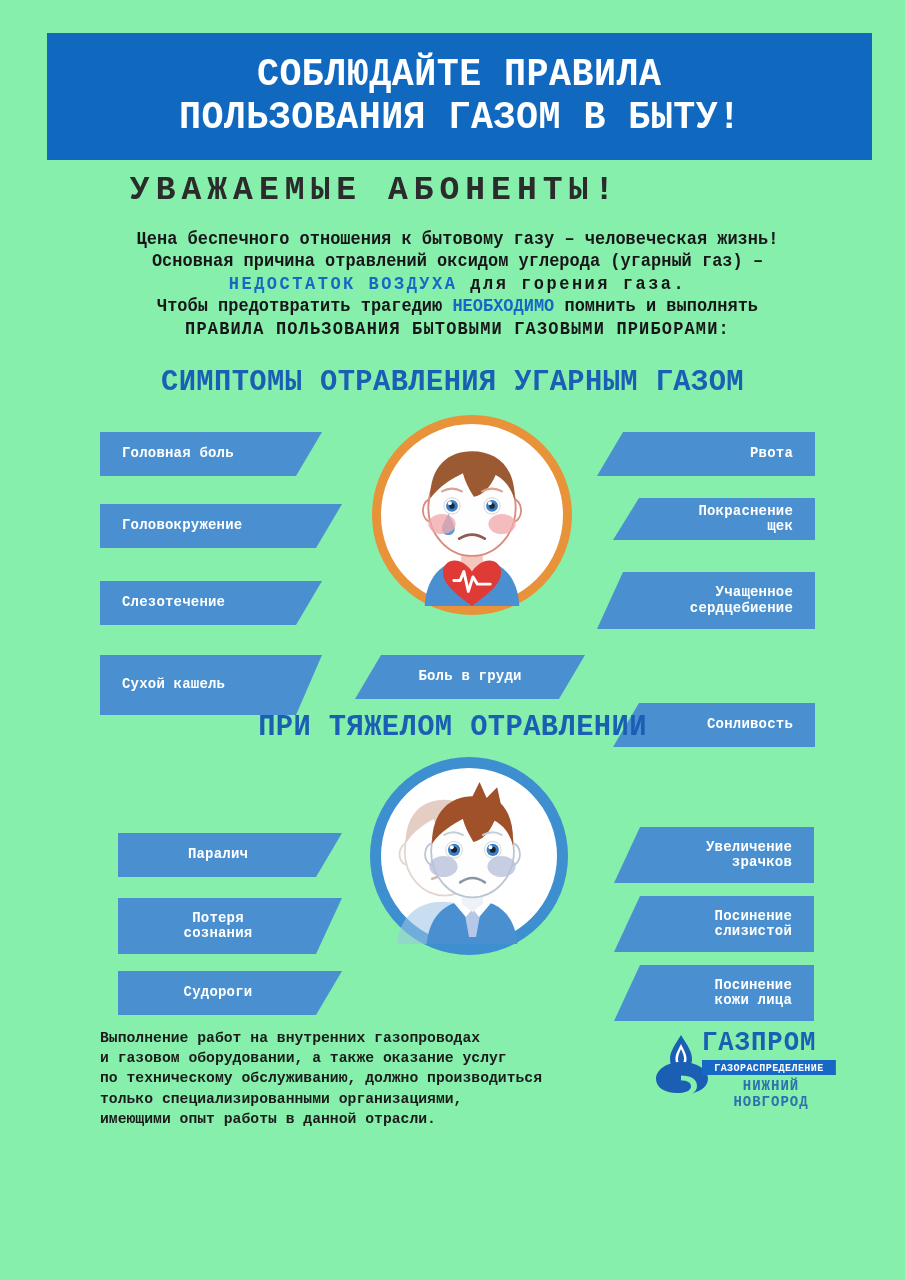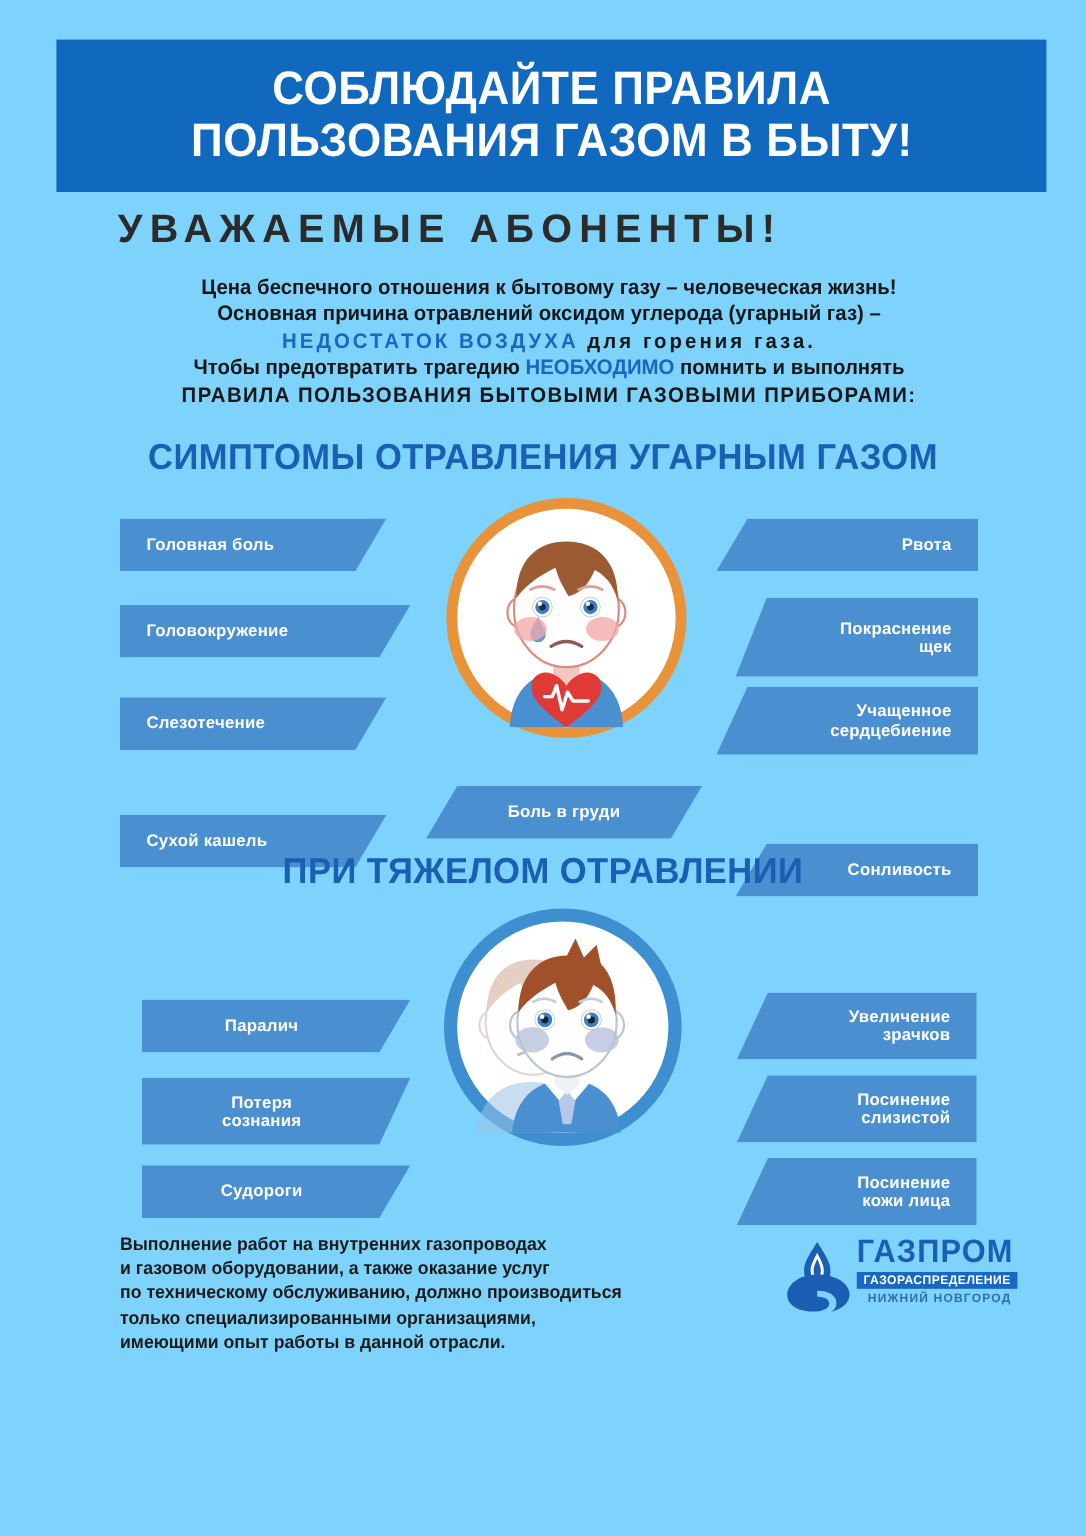--- a/index.html
+++ b/index.html
@@ -12,21 +12,22 @@
     width: 905px;
     height: 1280px;
     font-family: "Liberation Sans", sans-serif;
     color: #1a1a1a;
     overflow: hidden;
   }
   .poster {
     width: 905px;
     height: 1280px;
     position: relative;
-    background: #7dd3fc;
+    background: #86efac;
+    font-family: Liberation Mono, monospace;
   }
 
   
   .header-banner {
     position: absolute;
     left: 47px;
     top: 33px;
     width: 825px;
     height: 127px;
     background: #1168bf;
@@ -175,21 +176,21 @@
 
   
   .logo {
     position: absolute;
     left: 650px;
     top: 1030px;
     width: 190px;
     height: 84px;
   }
   .logo-flame { position: absolute; left: 0; top: 2px; width: 62px; height: 62px; }
-  .logo-right { position: absolute; left: 52px; top: 0; width: 138px; margin-left: 12px; }
+  .logo-right { position: absolute; left: 52px; top: 0; width: 138px; }
   .logo-word {
     color: #1a5fb4;
     font-weight: bold;
     font-size: 27px;
     letter-spacing: 1px;
     line-height: 1;
     transform: scaleX(0.95);
     transform-origin: left center;
   }
   .logo-sub {
@@ -200,21 +201,21 @@
     font-weight: bold;
     letter-spacing: 0.4px;
     text-align: center;
     padding: 2px 2px 1px;
     transform: scaleX(0.97);
     transform-origin: left center;
   }
   .logo-city {
     margin-top: 3px;
     color: #2e6fae;
-    font-size: 10px;
+    font-size: 14px;
     font-weight: bold;
     letter-spacing: 1px;
     text-align: center;
   }
 </style>
 </head>
 <body>
 
 <div class="poster">
 
@@ -231,24 +232,24 @@
     <p class="spaced"><span class="hl-blue">НЕДОСТАТОК ВОЗДУХА</span> <span>для горения газа.</span></p>
     <p><span>Чтобы предотвратить трагедию </span><span class="hl-blue">НЕОБХОДИМО</span><span> помнить и выполнять</span></p>
     <p class="hl-blue" style="letter-spacing:1.2px;">ПРАВИЛА ПОЛЬЗОВАНИЯ БЫТОВЫМИ ГАЗОВЫМИ ПРИБОРАМИ:</p>
   </div>
 
   <div class="section-heading" id="heading-symptoms">СИМПТОМЫ ОТРАВЛЕНИЯ УГАРНЫМ ГАЗОМ</div>
 
   <div class="label-bar left" style="left:100px; top:432px; width:222px; height:44px;">Головная боль</div>
   <div class="label-bar left" style="left:100px; top:504px; width:242px; height:44px;">Головокружение</div>
   <div class="label-bar left" style="left:100px; top:581px; width:222px; height:44px;">Слезотечение</div>
-  <div class="label-bar left" style="left:100px; top:655px; width:222px; height:44px;margin-top:24px;">Сухой кашель</div>
+  <div class="label-bar left" style="left:100px; top:655px; width:222px; height:60px;">Сухой кашель</div>
 
   <div class="label-bar right" style="left:597px; top:432px; width:218px; height:44px;">Рвота</div>
-  <div class="label-bar right" style="left:613px; top:498px; width:202px; height:66px; white-space:pre-line;">Покраснение
+  <div class="label-bar right" style="left:613px; top:498px; width:202px; height:42px; white-space:pre-line;">Покраснение
 щек</div>
   <div class="label-bar right" style="left:597px; top:572px; width:218px; height:57px; white-space:pre-line;">Учащенное
 сердцебиение</div>
   <div class="label-bar right" style="left:613px; top:655px; width:202px; height:44px;margin-top:48px;">Сонливость</div>
 
   <div class="label-bar center" style="left:355px; top:655px; width:230px; height:44px;">Боль в груди</div>
 
   <div class="avatar" id="avatar-mild">
     <svg viewBox="0 0 200 200" xmlns="http://www.w3.org/2000/svg" aria-hidden="true">
 

